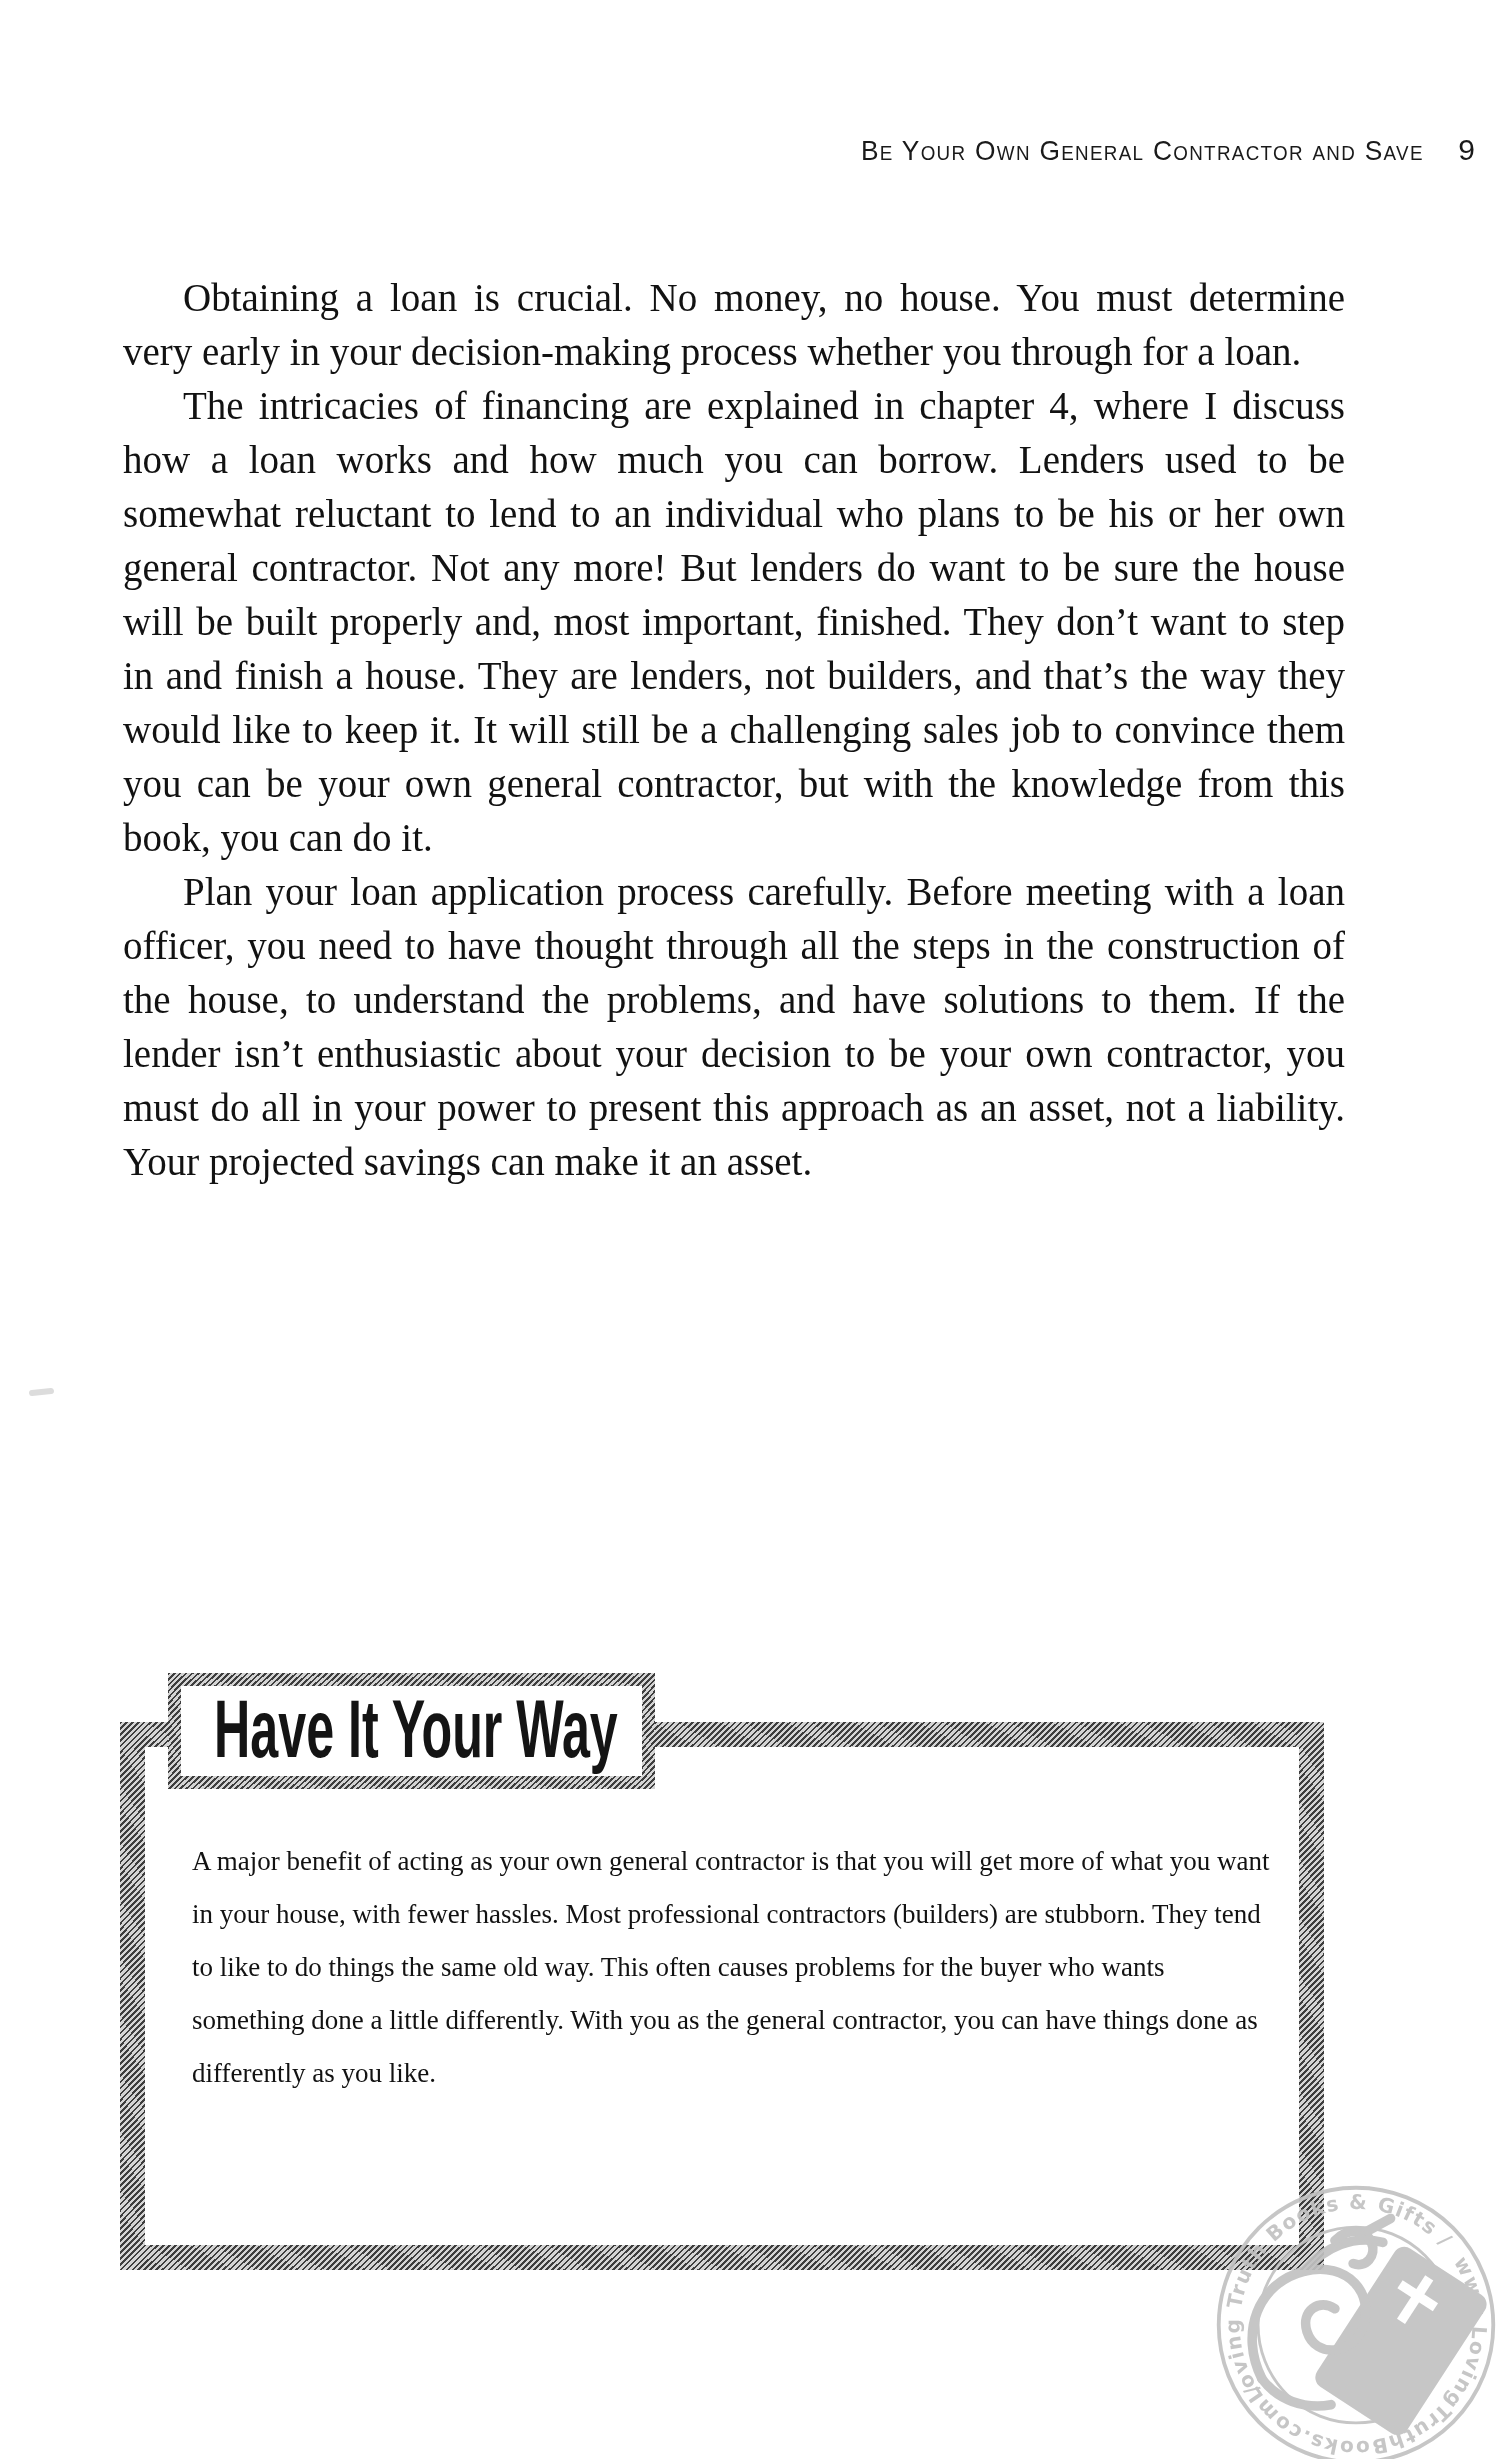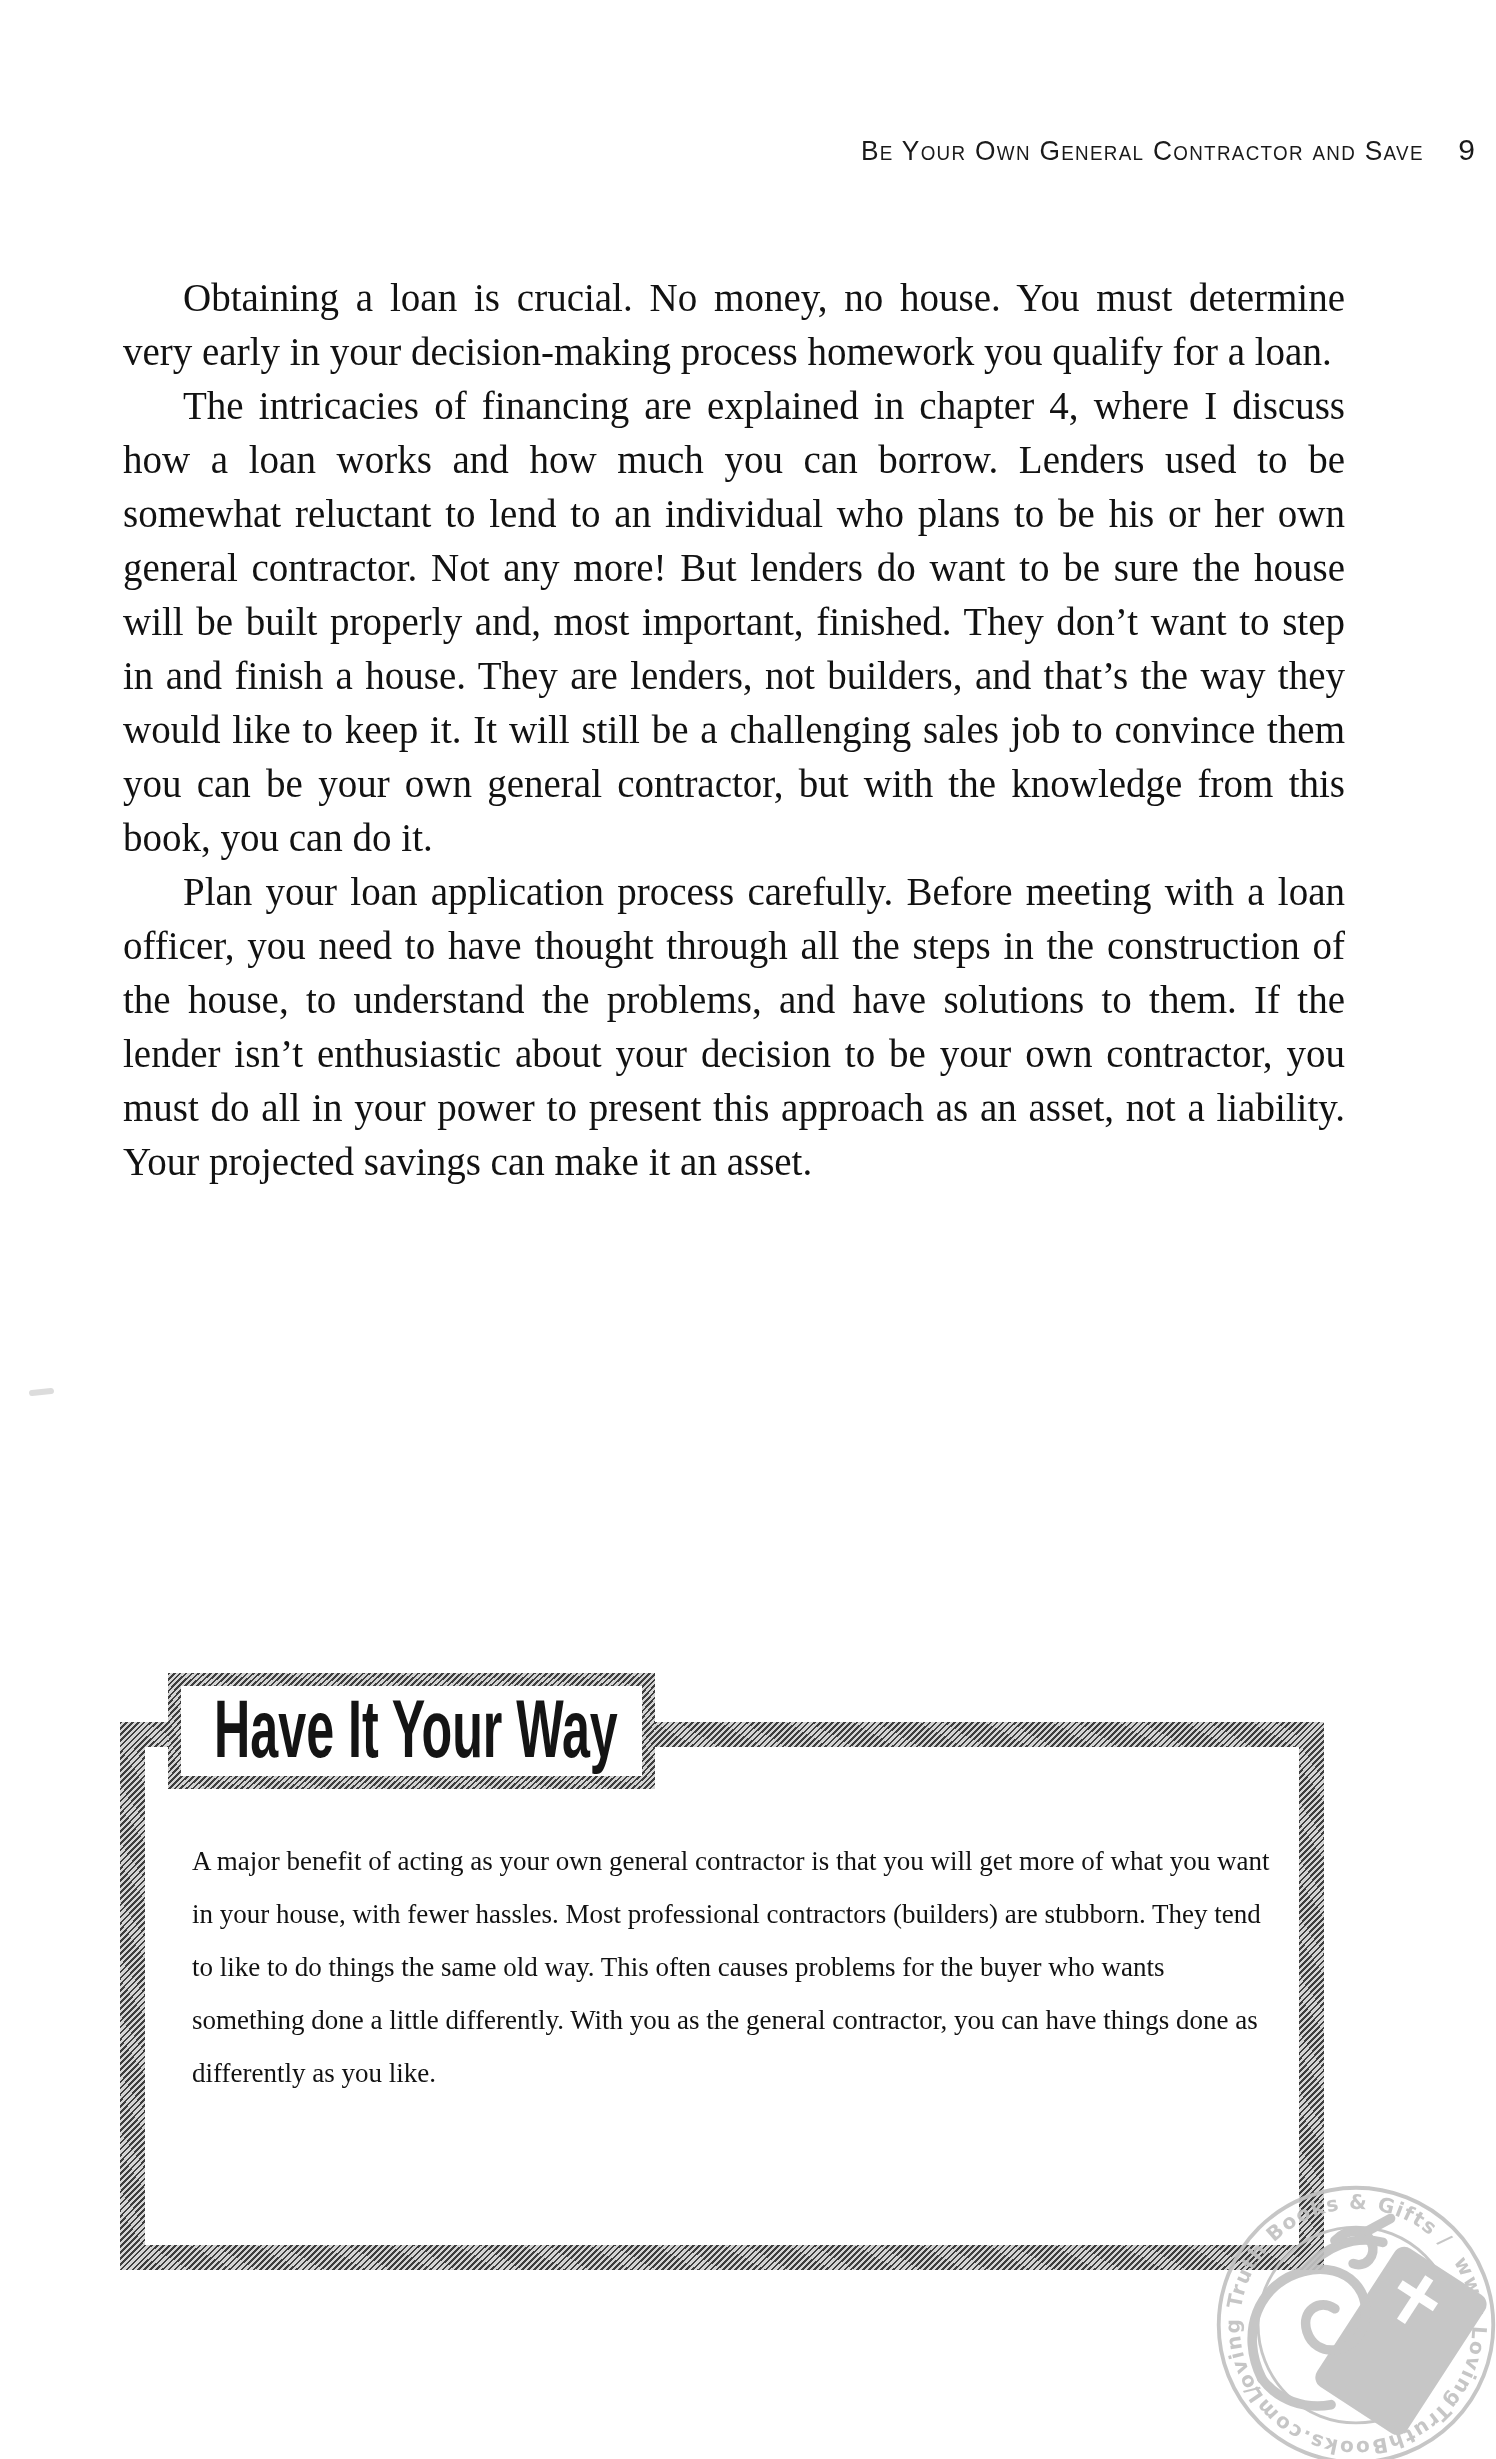--- a/index.html
+++ b/index.html
@@ -125,21 +125,21 @@
 <body>
 
 <div class="page">
 
   <header class="running-header">
     <span class="title">Be Your Own General Contractor and Save</span>
     <span class="pagenum">9</span>
   </header>
 
   <main class="body-text">
-    <p>Obtaining a loan is crucial. No money, no house. You must determine very early in your decision-making process homework you qualify for a loan.</p>
+    <p>Obtaining a loan is crucial. No money, no house. You must determine very early in your decision-making process whether you through for a loan.</p>
     <p>The intricacies of financing are explained in chapter 4, where I discuss how a loan works and how much you can borrow. Lenders used to be somewhat reluctant to lend to an individual who plans to be his or her own general contractor. Not any more! But lenders do want to be sure the house will be built properly and, most important, finished. They don’t want to step in and finish a house. They are lenders, not builders, and that’s the way they would like to keep it. It will still be a challenging sales job to convince them you can be your own general contractor, but with the knowledge from this book, you can do it.</p>
     <p>Plan your loan application process carefully. Before meeting with a loan officer, you need to have thought through all the steps in the construction of the house, to understand the problems, and have solutions to them. If the lender isn’t enthusiastic about your decision to be your own contractor, you must do all in your power to present this approach as an asset, not a liability. Your projected savings can make it an asset.</p>
   </main>
 
   <div class="scan-artifact"></div>
 
   <section>
     <div class="callout-frame"></div>
     <div class="callout-heading-box">
       <h2 class="callout-heading">Have It Your Way</h2>

